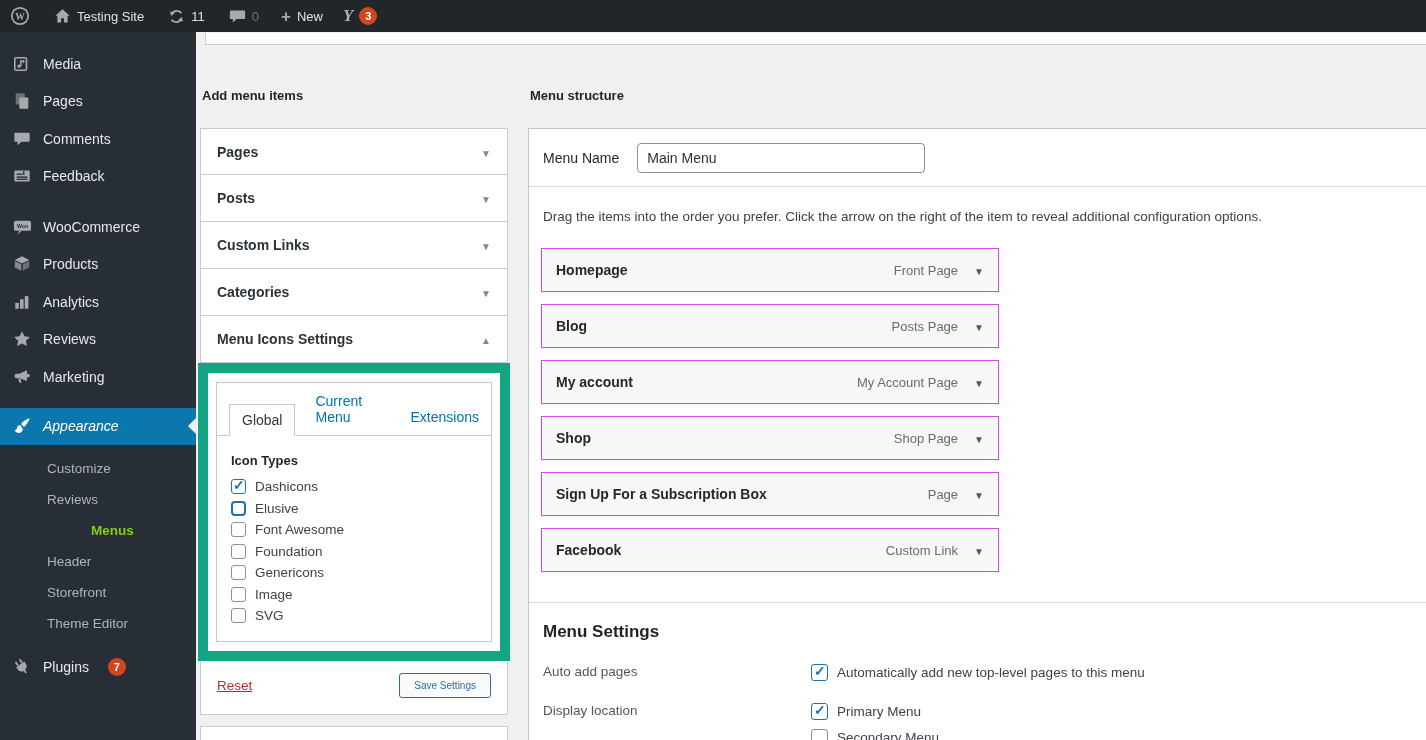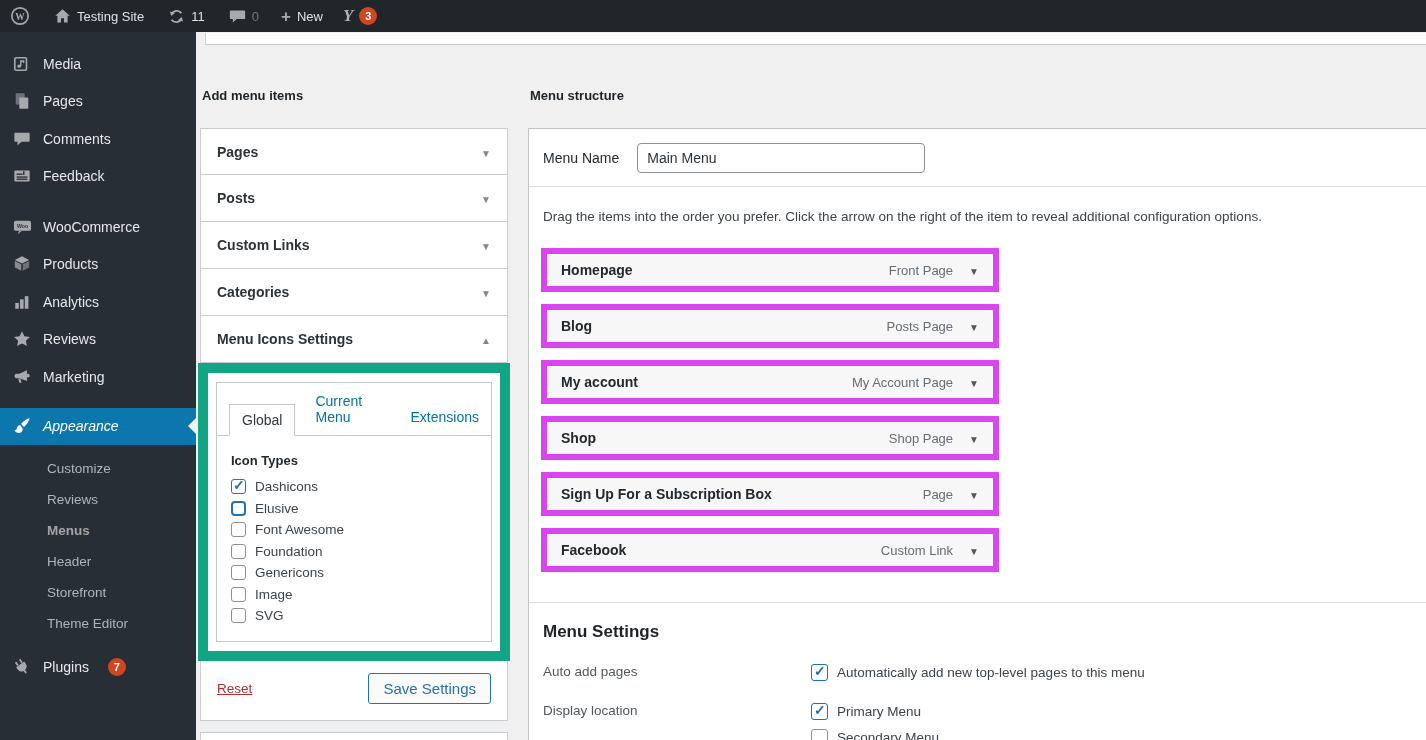--- a/index.html
+++ b/index.html
@@ -35,21 +35,21 @@
     color:#e6e8ea;font-size:14px;cursor:pointer;}
   .sb-ic{width:20px;display:flex;justify-content:center;color:#a7aaad;flex:none;}
   .sb-appearance{height:37px;background:#0c77ac;color:#fff;display:flex;align-items:center;
     padding-left:12px;gap:11px;font-size:14px;position:relative;cursor:pointer;font-style:italic;}
   .sb-appearance .sb-ic{color:#fff;}
   .sb-appearance::after{content:"";position:absolute;right:0;top:50%;margin-top:-8px;
     border:8px solid transparent;border-right-color:#f0f0f1;}
   .sb-sub{padding-top:8px;}
   .sb-subitem{height:31px;display:flex;align-items:center;padding-left:47px;
     color:#b0b5ba;font-size:13.5px;cursor:pointer;}
-  .sb-subitem.current{color:#a3a3a3;font-weight:bold;}
+  .sb-subitem.current{color:#84cc16;font-weight:bold;margin-left:44px;}
   .sb-plugins{margin-top:10px;}
   .sb-plugins .badge{margin-left:8px;}
 
   
   #top-strip{position:absolute;left:205px;top:33px;right:0;height:11px;background:#fdfdfd;
     border-left:1px solid #c8ccd0;border-bottom:1px solid #c8ccd0;}
   .col-h2{position:absolute;top:88px;margin:0;font-size:13px;font-weight:600;color:#1d2327;}
   #add-heading{left:202px;}
   #structure-heading{left:530px;}
 
@@ -77,32 +77,32 @@
   .cb.checked::after{content:"✓";position:absolute;left:1px;top:-3px;color:#2271b1;
     font-size:14px;font-weight:bold;}
   .cb.focus{border:2px solid #2271b1;border-radius:4px;}
   .cb-lg{width:17px;height:17px;}
   .cb-lg.checked::after{left:2px;top:-2px;}
 
   .save-row{box-sizing:border-box;background:#fff;border:1px solid #c8ccd0;border-top:none;
     padding:12px 16px 16px;display:flex;align-items:center;justify-content:space-between;}
   .reset-link{color:#b32d2e;text-decoration:underline;font-size:13.5px;}
   .btn-secondary{box-sizing:border-box;background:#fafafa;border:1px solid #2271b1;border-radius:3px;
-    color:#2271b1;font-size:15px;padding:6px 14px;cursor:pointer;font-family:inherit;}
+    color:#2271b1;font-size:10px;padding:6px 14px;cursor:pointer;font-family:inherit;}
   .left-gap{height:11px;}
 
   
   #ms-panel{position:absolute;left:528px;top:128px;width:950px;height:660px;background:#fff;
     border:1px solid #c3c4c7;box-sizing:border-box;}
   .mn-row{height:57px;border-bottom:1px solid #dcdcde;display:flex;align-items:center;
     padding:0 14px;gap:18px;font-size:14px;color:#23282d;}
   .mn-input{width:288px;height:30px;box-sizing:border-box;border:1px solid #8c8f94;border-radius:4px;
     padding:0 9px;font-size:14px;color:#2c3338;font-family:inherit;background:#fff;}
   .desc{padding:22px 14px 24px;font-size:13.5px;color:#3c434a;}
-  .mi{width:458px;height:44px;box-sizing:border-box;border:6px solid #d946ef;background:#f7f7f7;
+  .mi{width:458px;height:44px;box-sizing:border-box;border:1px solid #d946ef;background:#f7f7f7;
     margin:0 0 12px 12px;display:flex;align-items:center;justify-content:space-between;
     padding:0 14px;cursor:move;box-shadow:0 1px 1px rgba(0,0,0,.04);}
   .mi-title{font-size:14px;font-weight:600;color:#23282d;}
   .mi-right{display:flex;align-items:center;gap:16px;}
   .mi-type{font-size:13px;color:#666d73;}
   .mi-arrow::before{content:"▼";font-size:10px;color:#50575e;}
   .ms-divider{border-top:1px solid #dcdcde;margin-top:30px;}
   .ms-h3{margin:19px 0 0 14px;font-size:17px;font-weight:600;color:#1d2327;}
   .set-row{display:flex;align-items:flex-start;margin:22px 0 0 14px;font-size:13.5px;}
   .set-label{width:268px;flex:none;color:#50575e;}

